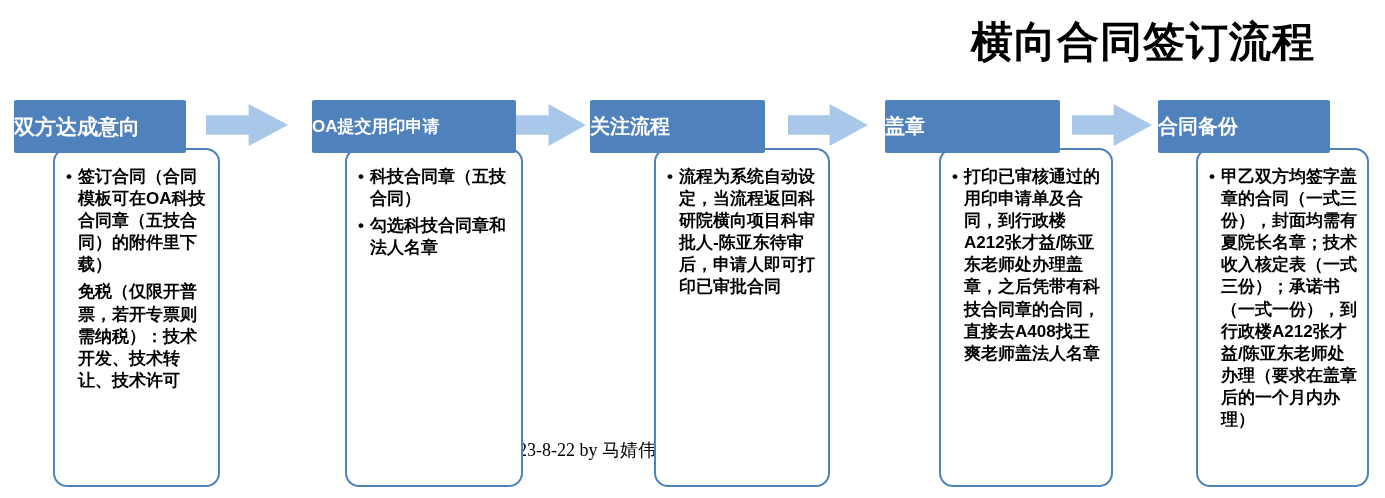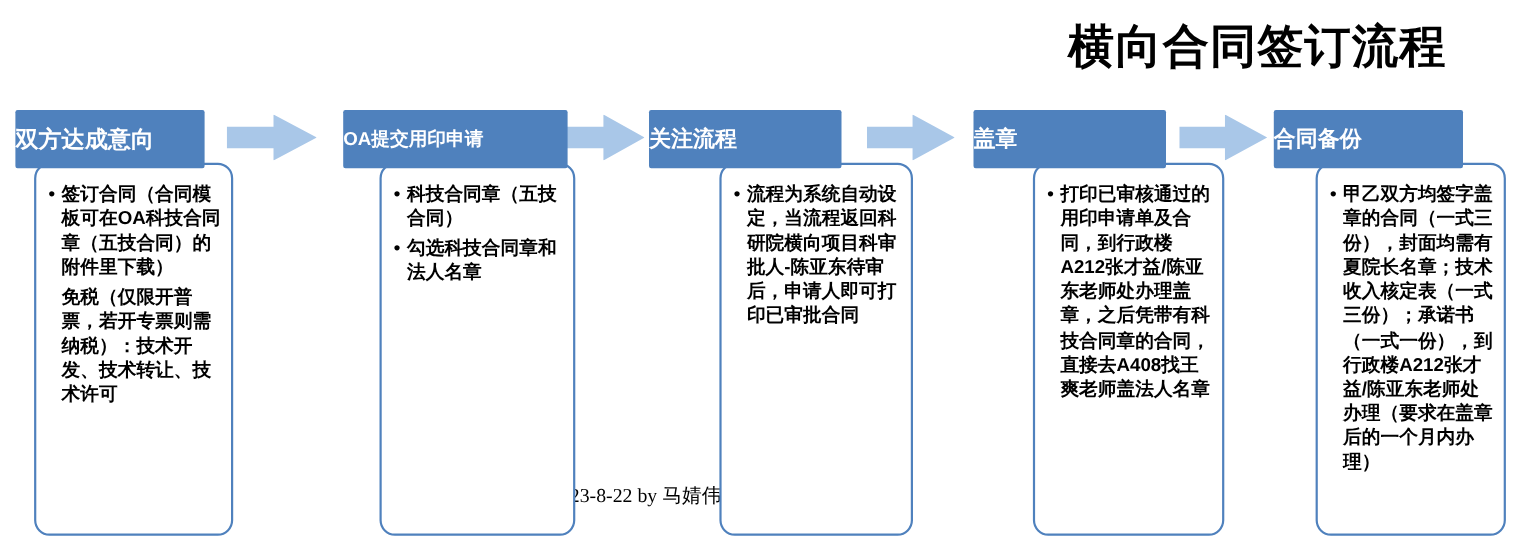--- a/index.html
+++ b/index.html
@@ -50,21 +50,21 @@
 </head>
 <body>
 
 <div class="canvas">
 
   <h1 class="title">横向合同签订流程</h1>
 
   
   <section class="step">
     <div class="step-header" style="left:14px;width:172px;font-size:21px;">双方达成意向</div>
-    <div class="step-box" style="left:31px;width:181px;">
+    <div class="step-box" style="left:53px;width:167px;">
       <p class="para bullet">签订合同（合同模板可在OA科技合同章（五技合同）的附件里下载）</p>
       <p class="para">免税（仅限开普票，若开专票则需纳税）：技术开发、技术转让、技术许可</p>
     </div>
   </section>
 
   <div class="arrow" style="left:206px;width:82px;"></div>
 
   
   <section class="step">
     <div class="step-header" style="left:312px;width:204px;font-size:17px;">OA提交用印申请</div>

